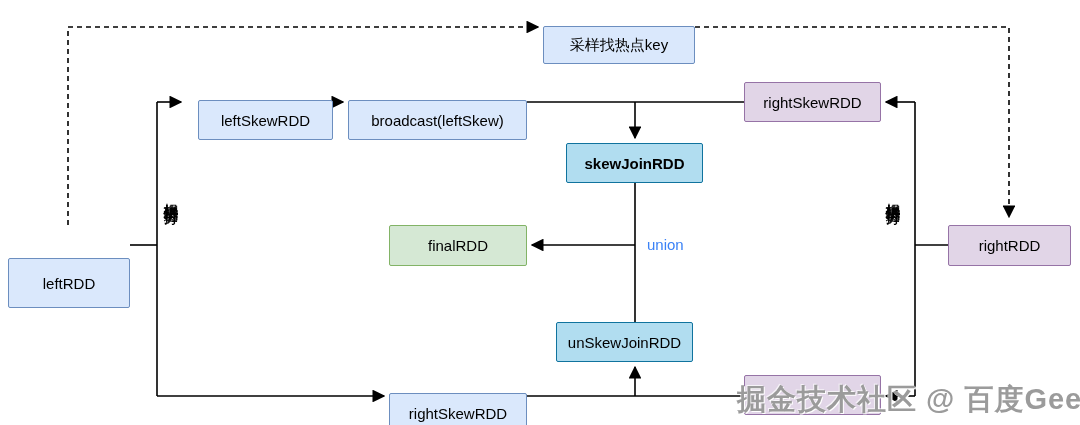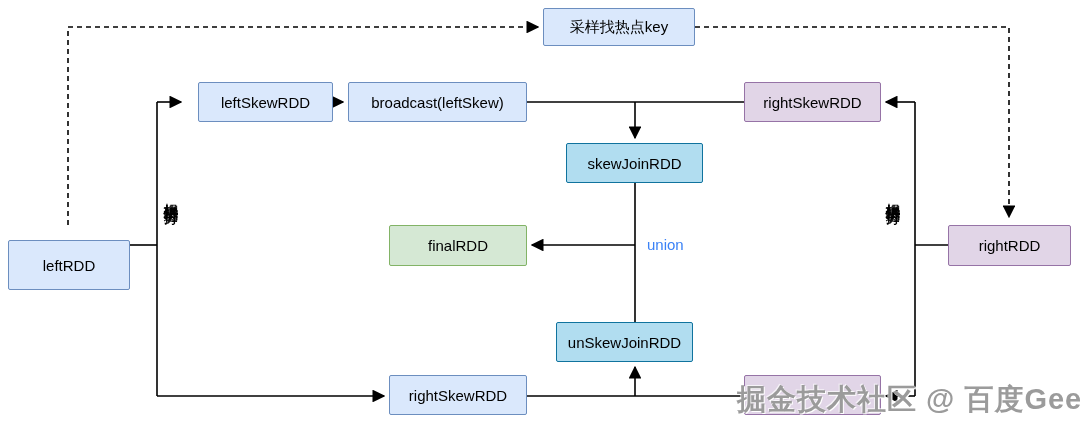--- a/index.html
+++ b/index.html
@@ -12,21 +12,21 @@
   }
   #wires{position:absolute;left:0;top:0;width:1080px;height:425px;}
   .node{
     position:absolute;
     display:flex;align-items:center;justify-content:center;
     font-size:15px;color:#000;
     border:1px solid;border-radius:2px;
     box-sizing:border-box;
     white-space:nowrap;
   }
-  .blue  {background:#dae8fc;border-color:#6c8ebf;}
+  .blue  {background:#dae8fc;border-color:#6c8ebf;margin-top:18px;}
   .cyan  {background:#b1ddf0;border-color:#10739e;}
   .green {background:#d5e8d4;border-color:#82b366;}
   .purple{background:#e1d5e7;border-color:#9673a6;}
   .edge-label{
     position:absolute;font-size:15px;color:#3b82f6;background:#fff;
     padding:0 2px;white-space:nowrap;
   }
   .vlabel{
     position:absolute;
     writing-mode:vertical-rl;text-orientation:upright;
@@ -82,21 +82,21 @@
   <div class="node blue" style="left:543px;top:8px;width:152px;height:38px;">采样找热点key</div>
 
   <div class="node blue" style="left:8px;top:240px;width:122px;height:50px;">leftRDD</div>
 
   <div class="node blue" style="left:198px;top:82px;width:135px;height:40px;">leftSkewRDD</div>
 
   <div class="node blue" style="left:348px;top:82px;width:179px;height:40px;">broadcast(leftSkew)</div>
 
   <div class="node purple" style="left:744px;top:82px;width:137px;height:40px;text-align:right;">rightSkewRDD</div>
 
-  <div class="node cyan" style="left:566px;top:143px;width:137px;height:40px;">skewJoinRDD</div>
+  <div class="node cyan" style="left:566px;top:143px;width:137px;height:40px;font-weight:bold;">skewJoinRDD</div>
 
   <div class="node green" style="left:389px;top:225px;width:138px;height:41px;">finalRDD</div>
 
   <div class="node purple" style="left:948px;top:225px;width:123px;height:41px;">rightRDD</div>
 
   <div class="node cyan" style="left:556px;top:322px;width:137px;height:40px;">unSkewJoinRDD</div>
 
   <div class="node blue" style="left:389px;top:375px;width:138px;height:40px;">rightSkewRDD</div>
 
   <div class="node purple" style="left:744px;top:375px;width:137px;height:40px;"></div>

